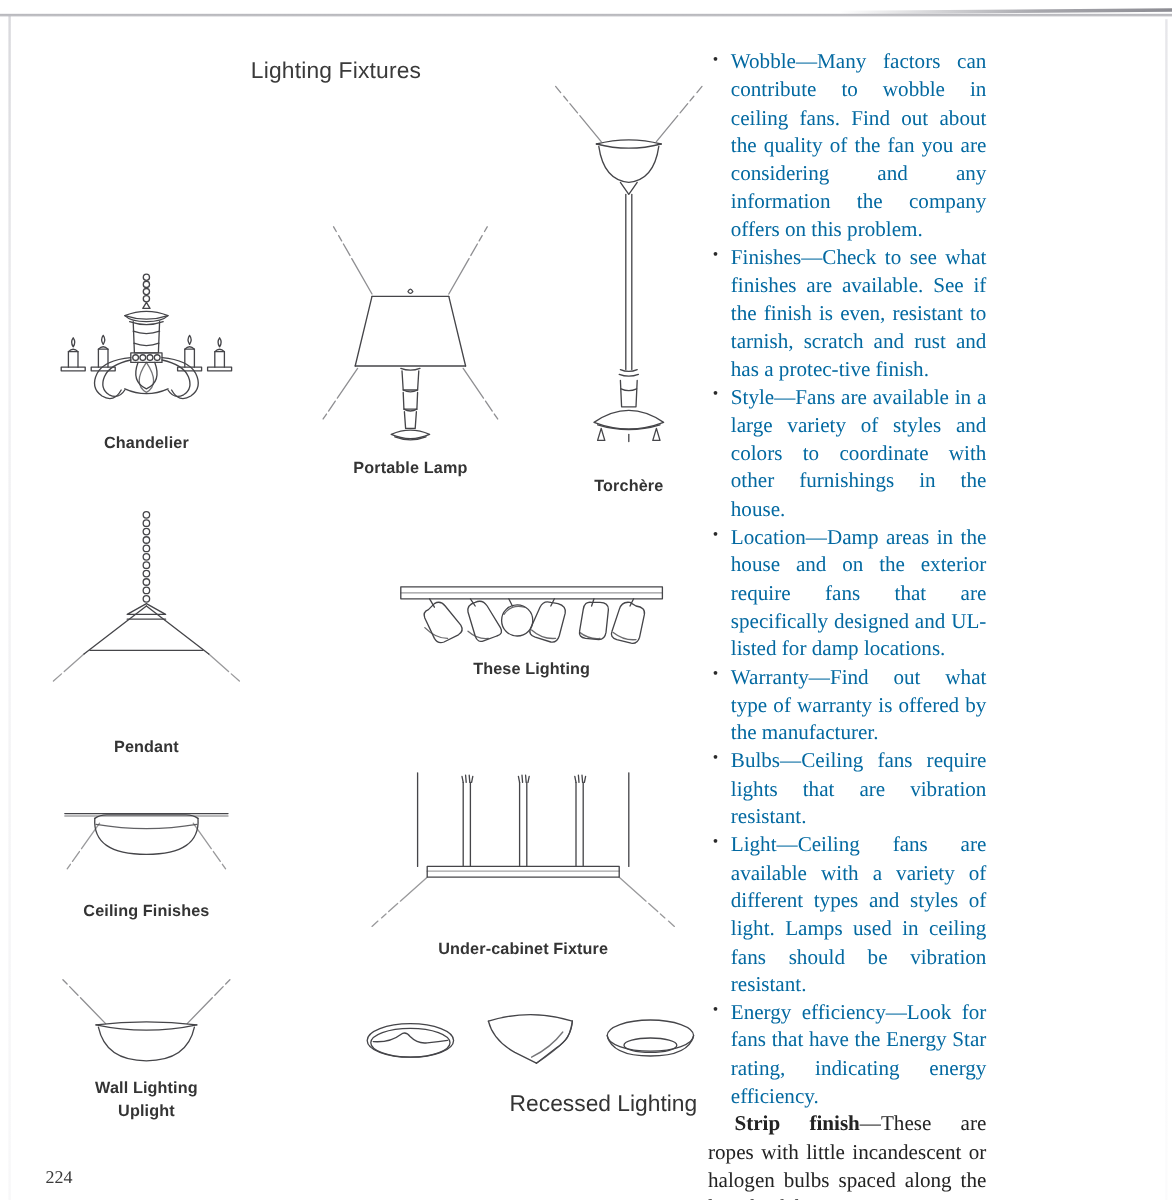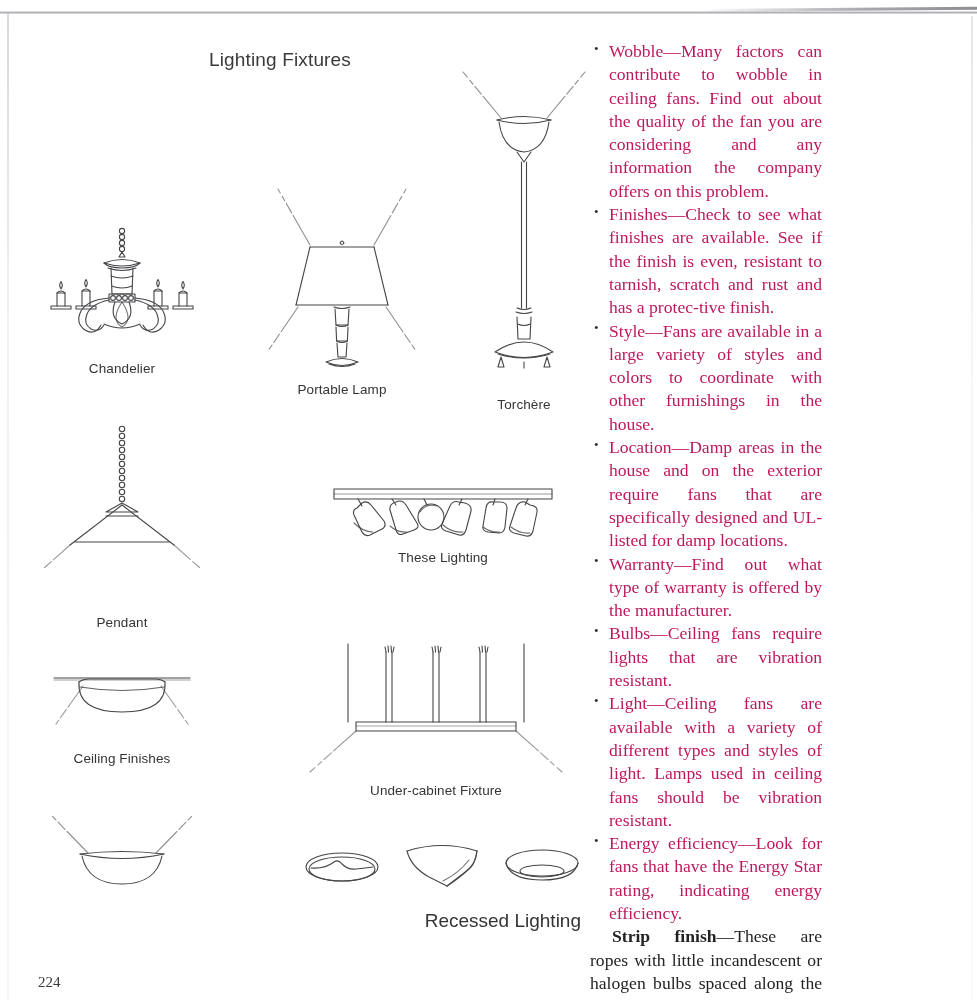--- a/index.html
+++ b/index.html
@@ -106,20 +106,21 @@
     overflow: visible;
   }
   .caption {
     text-align: center;
     font-size: 13.5px;
     color: #343434;
     line-height: 1.38;
     margin-top: 4px;
     white-space: pre-line;
     letter-spacing: 0.1px;
+    font-weight: bold;
   }
 
   
   #fig-chandelier      { left: 38px;  top: 228px; width: 168px; }
   #fig-pendant         { left: 30px;  top: 425px; width: 184px; }
   #fig-ceiling-fixture { left: 36px;  top: 668px; width: 172px; }
   #fig-wall-uplight    { left: 36px;  top: 808px; width: 172px; }
   #fig-portable-lamp   { left: 262px; top: 185px; width: 160px; }
   #fig-torchere        { left: 455px; top: 62px;  width: 138px; }
   #fig-track-lighting  { left: 332px; top: 483px; width: 222px; }
@@ -152,21 +153,21 @@
     margin: 0;
     padding: 0;
   }
   ul#fan-bullets li {
     position: relative;
     padding-left: 19px;
     margin-bottom: 0px;
     font-size: 17.6px;
     line-height: 1.325;
     text-align: justify;
-    color: #be185d;
+    color: #0369a1;
     hyphens: manual;
   }
   ul#fan-bullets li::before {
     content: "•";
     position: absolute;
     left: 4px;
     top: -0.5px;
     font-size: 13px;
     color: #2a2a2a;
   }
@@ -315,20 +316,22 @@
     <svg width="172" height="86" viewBox="0 0 172 86" fill="none" stroke="#454549" stroke-width="1.1" stroke-linecap="round" stroke-linejoin="round">
 
       <path d="M52 45 L16 8" stroke-dasharray="30 3 10 3 5 4" opacity="0.6"></path>
       <path d="M120 45 L156 8" stroke-dasharray="30 3 10 3 5 4" opacity="0.6"></path>
 
       <path d="M44 46 q42 -5 84 0"></path>
       <path d="M44 46 q42 9 84 0"></path>
 
       <path d="M46 48 q6 28 40 28 q34 0 40 -28"></path>
     </svg>
+    <div class="caption">Wall Lighting
+Uplight</div>
   </div>
 
   <div class="figure" id="fig-portable-lamp">
     <svg width="160" height="192" viewBox="0 0 160 192" fill="none" stroke="#454549" stroke-width="1.1" stroke-linecap="round" stroke-linejoin="round">
 
       <path d="M48 60 L16 4" stroke-dasharray="34 3 11 3 5 4" opacity="0.6"></path>
       <path d="M112 60 L144 4" stroke-dasharray="34 3 11 3 5 4" opacity="0.6"></path>
 
       <path d="M36 122 L6 166" stroke-dasharray="30 3 10 3 5 4" opacity="0.6"></path>
       <path d="M124 122 L154 166" stroke-dasharray="30 3 10 3 5 4" opacity="0.6"></path>

